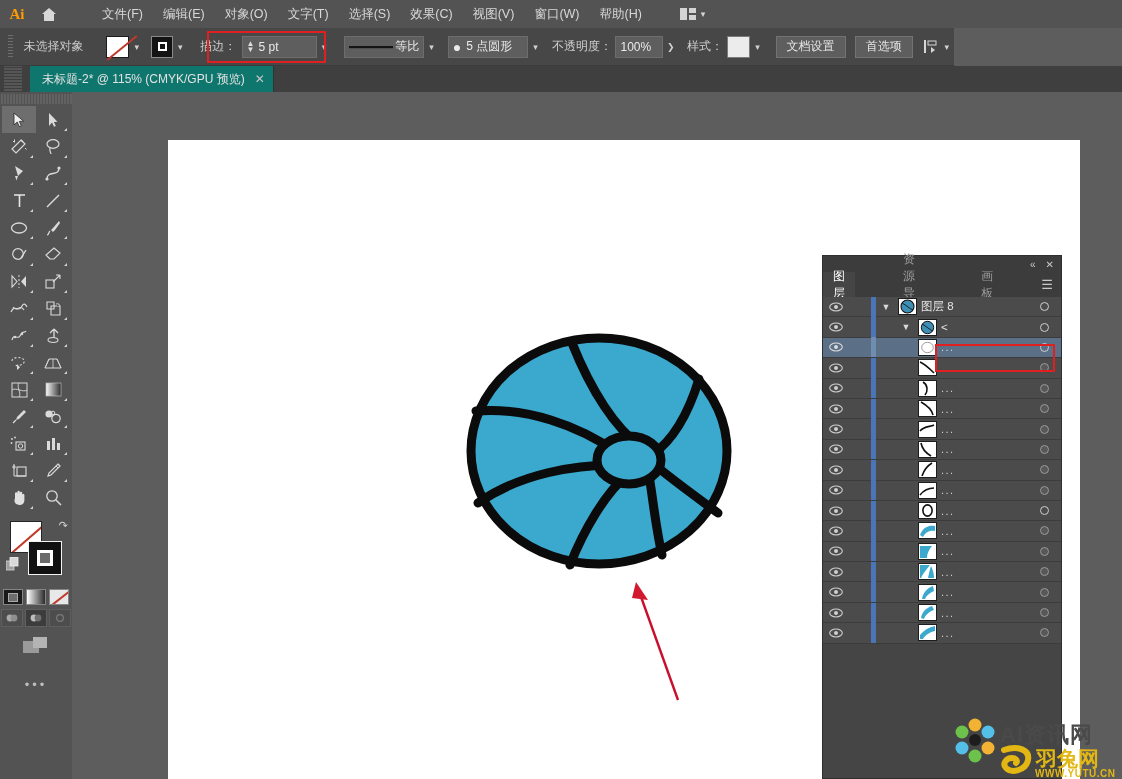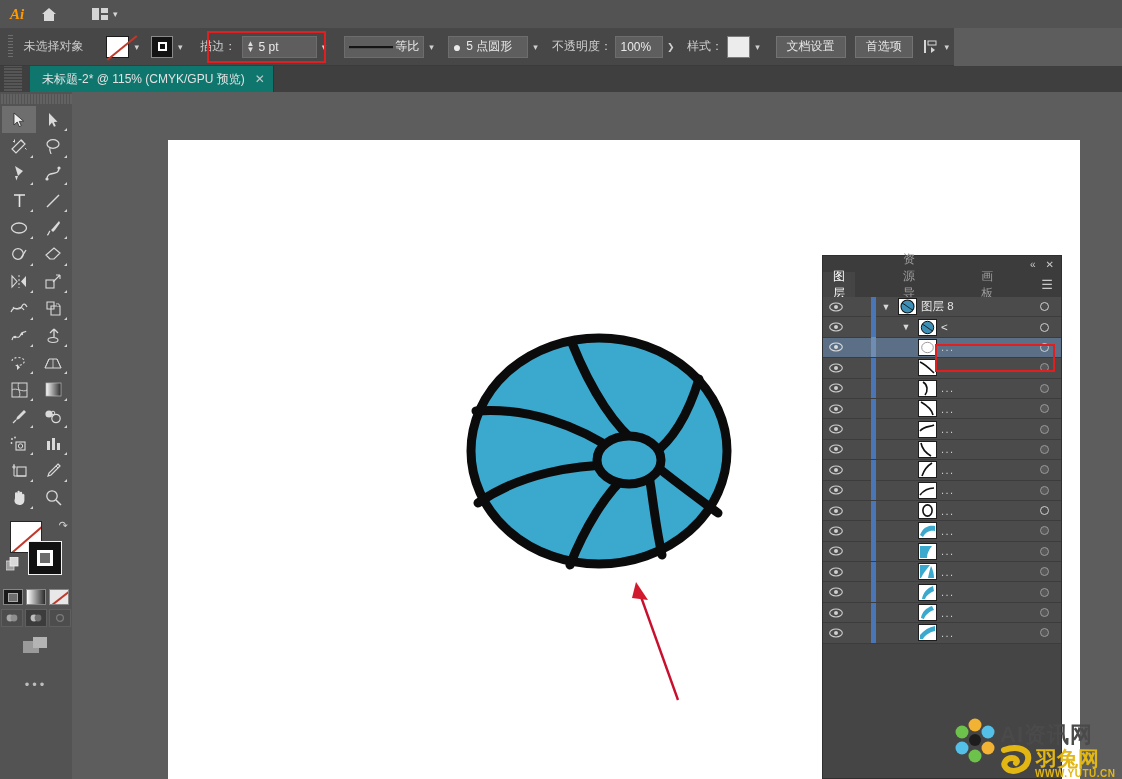--- a/index.html
+++ b/index.html
@@ -10,21 +10,21 @@
     position:relative;
   }
 
   
   #menubar{
     position:absolute; left:0; top:0; width:1122px; height:28px;
     background:#535353; display:flex; align-items:center;
   }
   .ai-logo{
     width:34px; height:28px; display:flex; align-items:center; justify-content:center;
-    color:#ff9a00; font-weight:bold; font-size:15px; font-style:italic;
+    color:#ff9a00; font-weight:bold; font-size:15px; 
     font-family:"Liberation Serif",serif;
   }
   .home-btn{ width:30px; height:28px; display:flex; align-items:center; justify-content:center; }
   .menu-items{ display:flex; align-items:center; margin-left:28px; }
   .menu-item{ padding:4px 10px; font-size:12.5px; color:#d8d8d8; white-space:nowrap; cursor:default; }
   .arrange-btn{ margin-left:22px; display:flex; align-items:center; gap:5px; padding:2px 6px; }
 
   
   #optionsbar{
     position:absolute; left:0; top:28px; width:954px; height:38px;
@@ -190,20 +190,31 @@
 </head>
 <body>
 
 <div id="menubar">
   <div class="ai-logo">Ai</div>
   <div class="home-btn">
     <svg width="16" height="15" viewBox="0 0 16 15">
         <path d="M8 1 L15 7 H13 V14 H3 V7 H1 Z" fill="#d8d8d8"></path>
       </svg>
   </div>
+  <div class="menu-items">
+    <div class="menu-item">文件(F)</div>
+    <div class="menu-item">编辑(E)</div>
+    <div class="menu-item">对象(O)</div>
+    <div class="menu-item">文字(T)</div>
+    <div class="menu-item">选择(S)</div>
+    <div class="menu-item">效果(C)</div>
+    <div class="menu-item">视图(V)</div>
+    <div class="menu-item">窗口(W)</div>
+    <div class="menu-item">帮助(H)</div>
+  </div>
   <div class="arrange-btn">
     <svg width="16" height="12" viewBox="0 0 16 12">
       <rect x="0" y="0" width="7" height="12" fill="#d4d4d4"></rect>
       <rect x="9" y="0" width="7" height="5" fill="#d4d4d4"></rect>
       <rect x="9" y="7" width="7" height="5" fill="#d4d4d4"></rect>
     </svg>
     <span style="font-size:9px;">▾</span>
   </div>
 </div>
 

